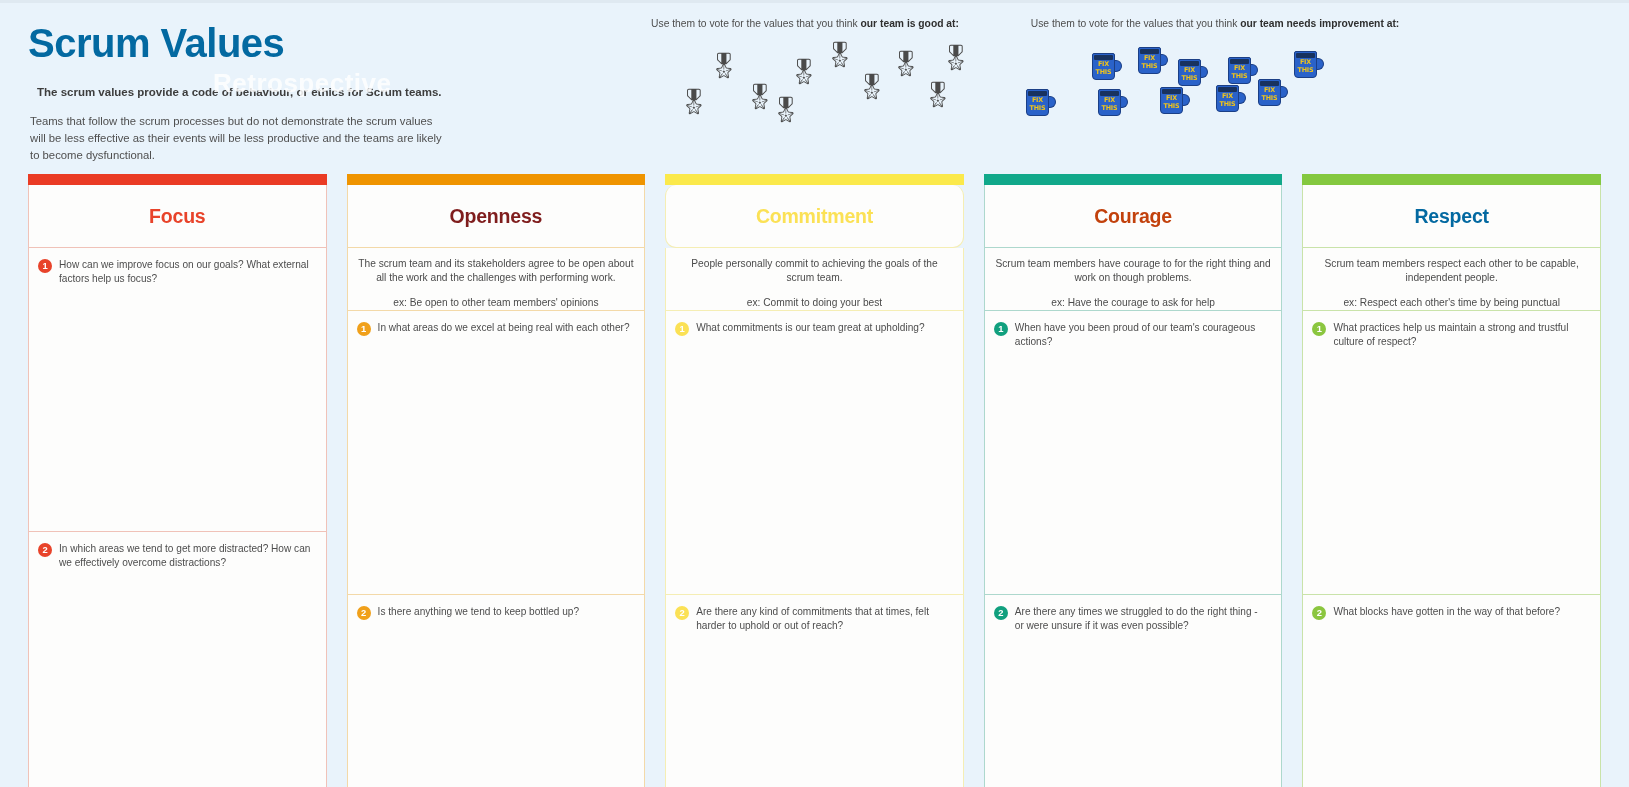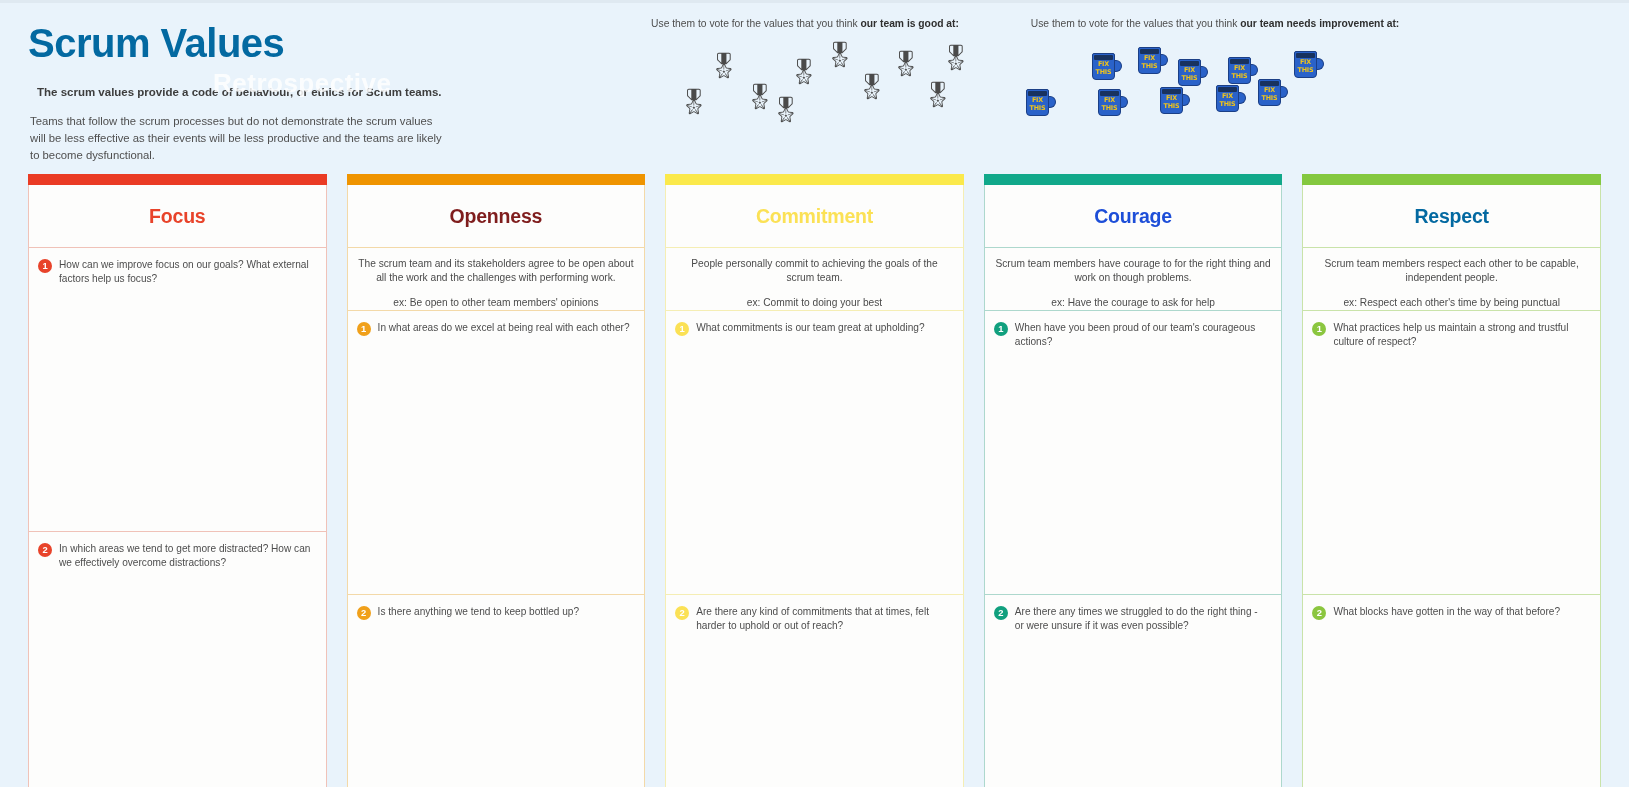--- a/index.html
+++ b/index.html
@@ -380,40 +380,40 @@
         <div class="badge" style="background: rgb(240, 160, 26);">1</div>
         <div class="q-text">In what areas do we excel at being real with each other?</div>
       </div>
       <div class="q-cell second" style="border-color: rgb(243, 217, 168);">
         <div class="badge" style="background: rgb(240, 160, 26);">2</div>
         <div class="q-text">Is there anything we tend to keep bottled up?</div>
       </div>
     </div>
     <div class="col">
       <div class="col-bar" style="background: rgb(251, 233, 75);"></div>
-      <div class="col-title-box" style="border-color: rgb(245, 238, 180);">
+      <div class="col-title-box" style="border-color: rgb(245, 238, 180); border-radius: 11px;">
         <div class="col-title" style="color: rgb(251, 225, 85);">Commitment</div>
       </div>
       <div class="col-desc-box" style="border-color: rgb(245, 238, 180); text-align: center;">
         <p class="col-desc">People personally commit to achieving the goals of the scrum team.</p>
         <p class="col-ex">ex: Commit to doing your best</p>
       </div>
       <div class="q-cell first" style="border-color: rgb(245, 238, 180);">
         <div class="badge" style="background: rgb(251, 225, 85);">1</div>
         <div class="q-text">What commitments is our team great at upholding?</div>
       </div>
       <div class="q-cell second" style="border-color: rgb(245, 238, 180);">
         <div class="badge" style="background: rgb(251, 225, 85);">2</div>
         <div class="q-text">Are there any kind of commitments that at times, felt harder to uphold or out of reach?</div>
       </div>
     </div>
     <div class="col">
       <div class="col-bar" style="background: rgb(17, 168, 138);"></div>
       <div class="col-title-box" style="border-color: rgb(173, 216, 205);">
-        <div class="col-title" style="color: #1d4ed8;">Courage</div>
+        <div class="col-title" style="color: #c2410c;">Courage</div>
       </div>
       <div class="col-desc-box" style="border-color: rgb(173, 216, 205);">
         <p class="col-desc">Scrum team members have courage to for the right thing and work on though problems.</p>
         <p class="col-ex">ex: Have the courage to ask for help</p>
       </div>
       <div class="q-cell first" style="border-color: rgb(173, 216, 205);">
         <div class="badge" style="background: rgb(17, 160, 126);">1</div>
         <div class="q-text">When have you been proud of our team's courageous actions?</div>
       </div>
       <div class="q-cell second" style="border-color: rgb(173, 216, 205);">

